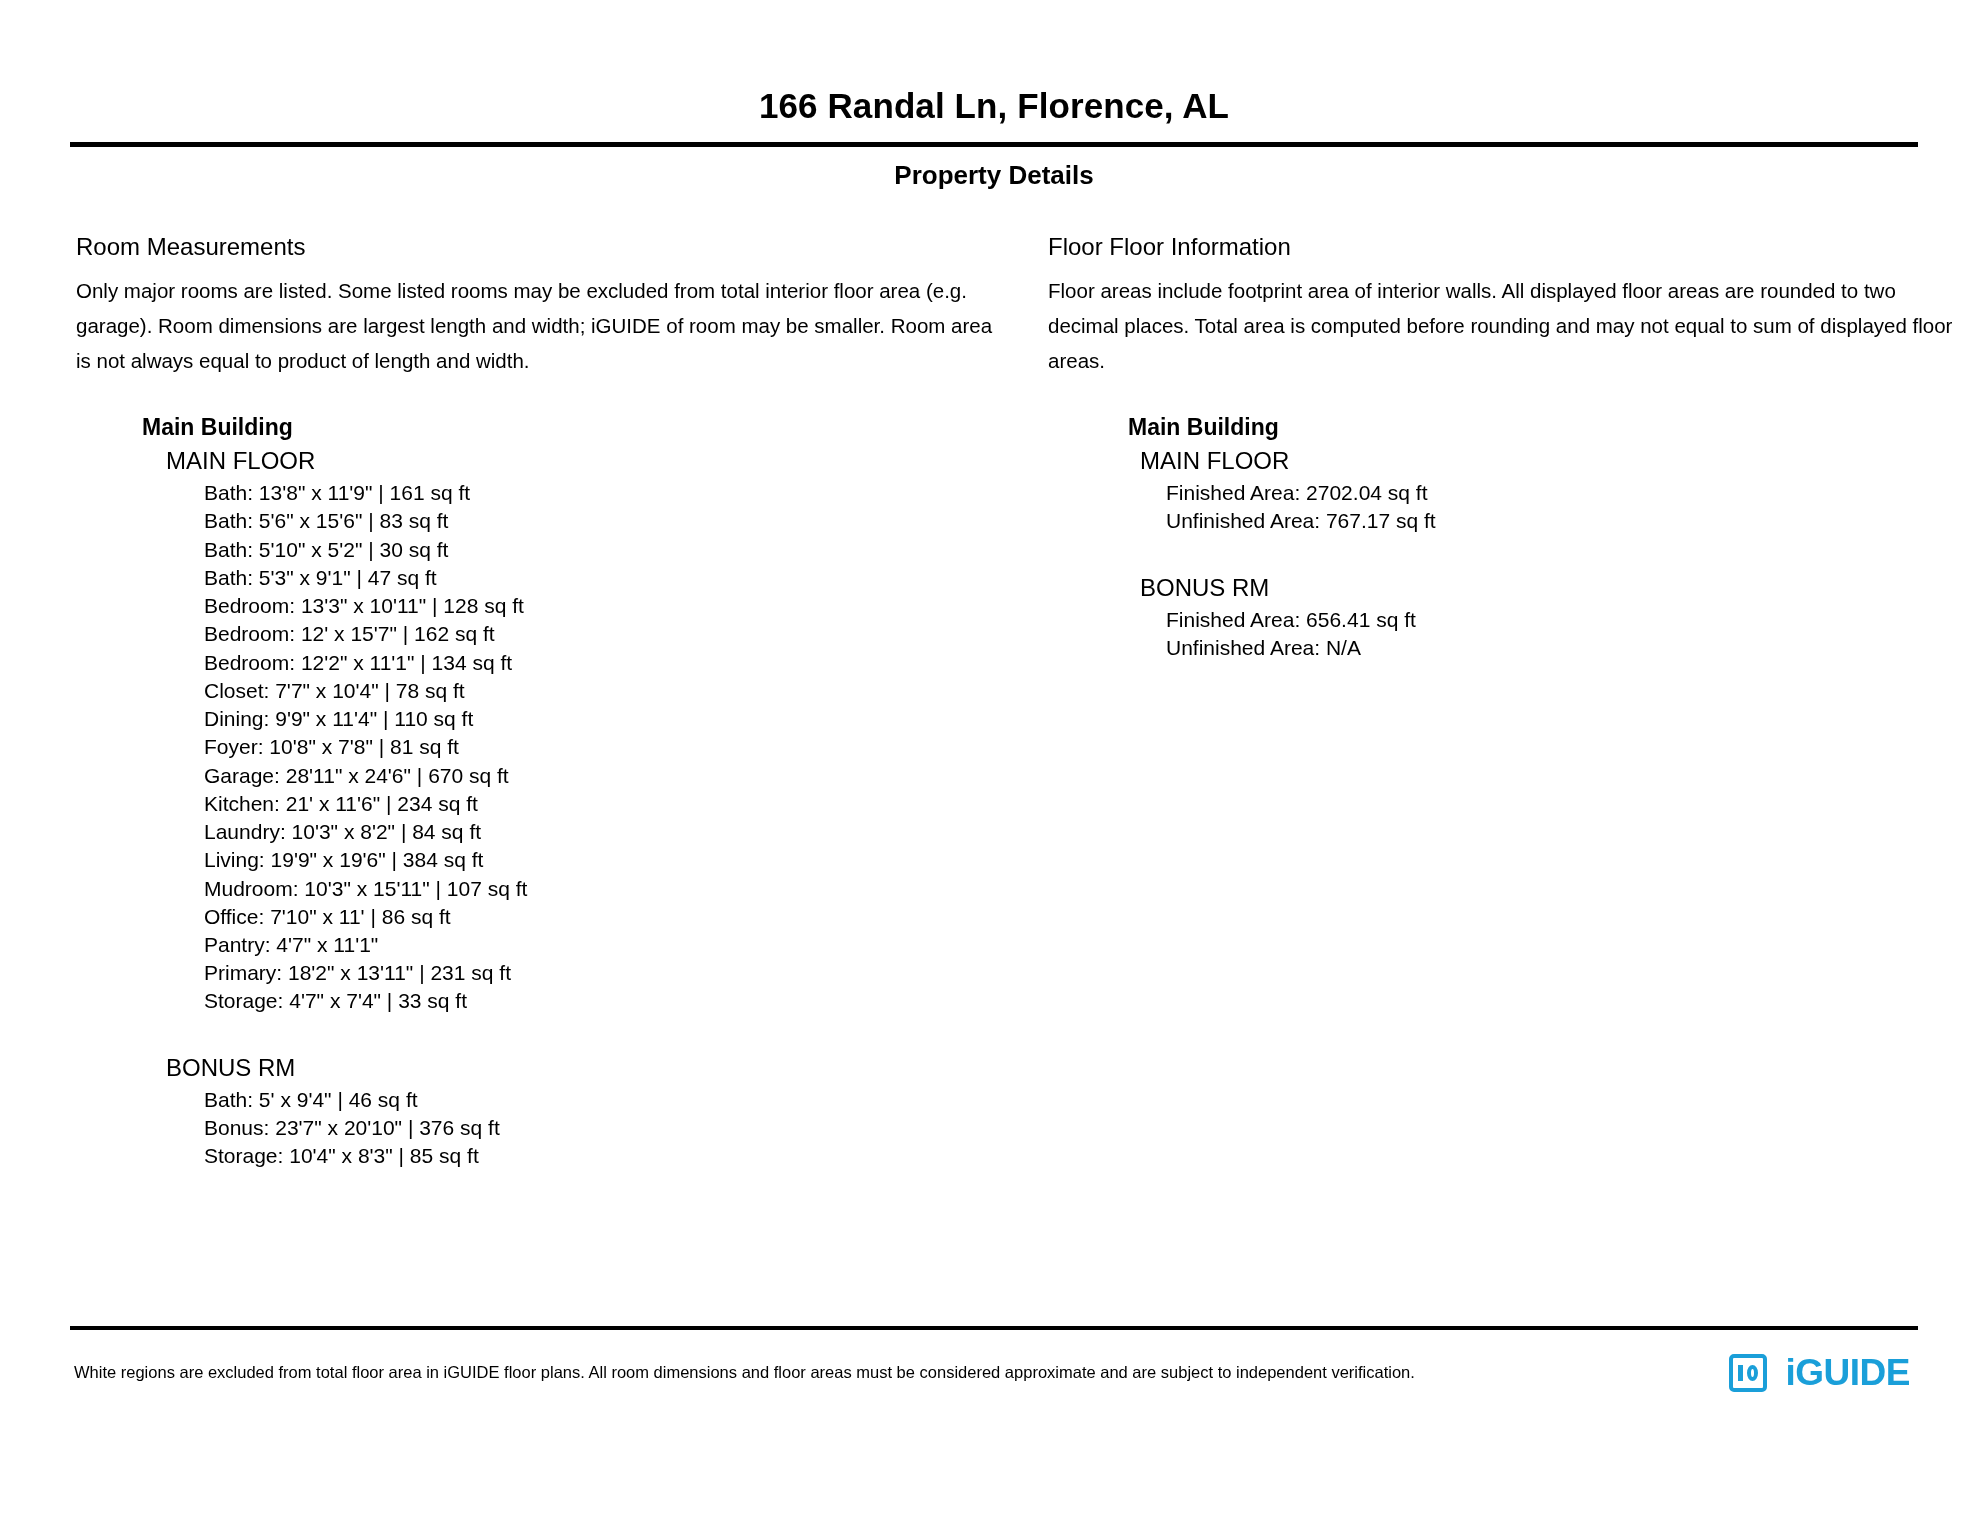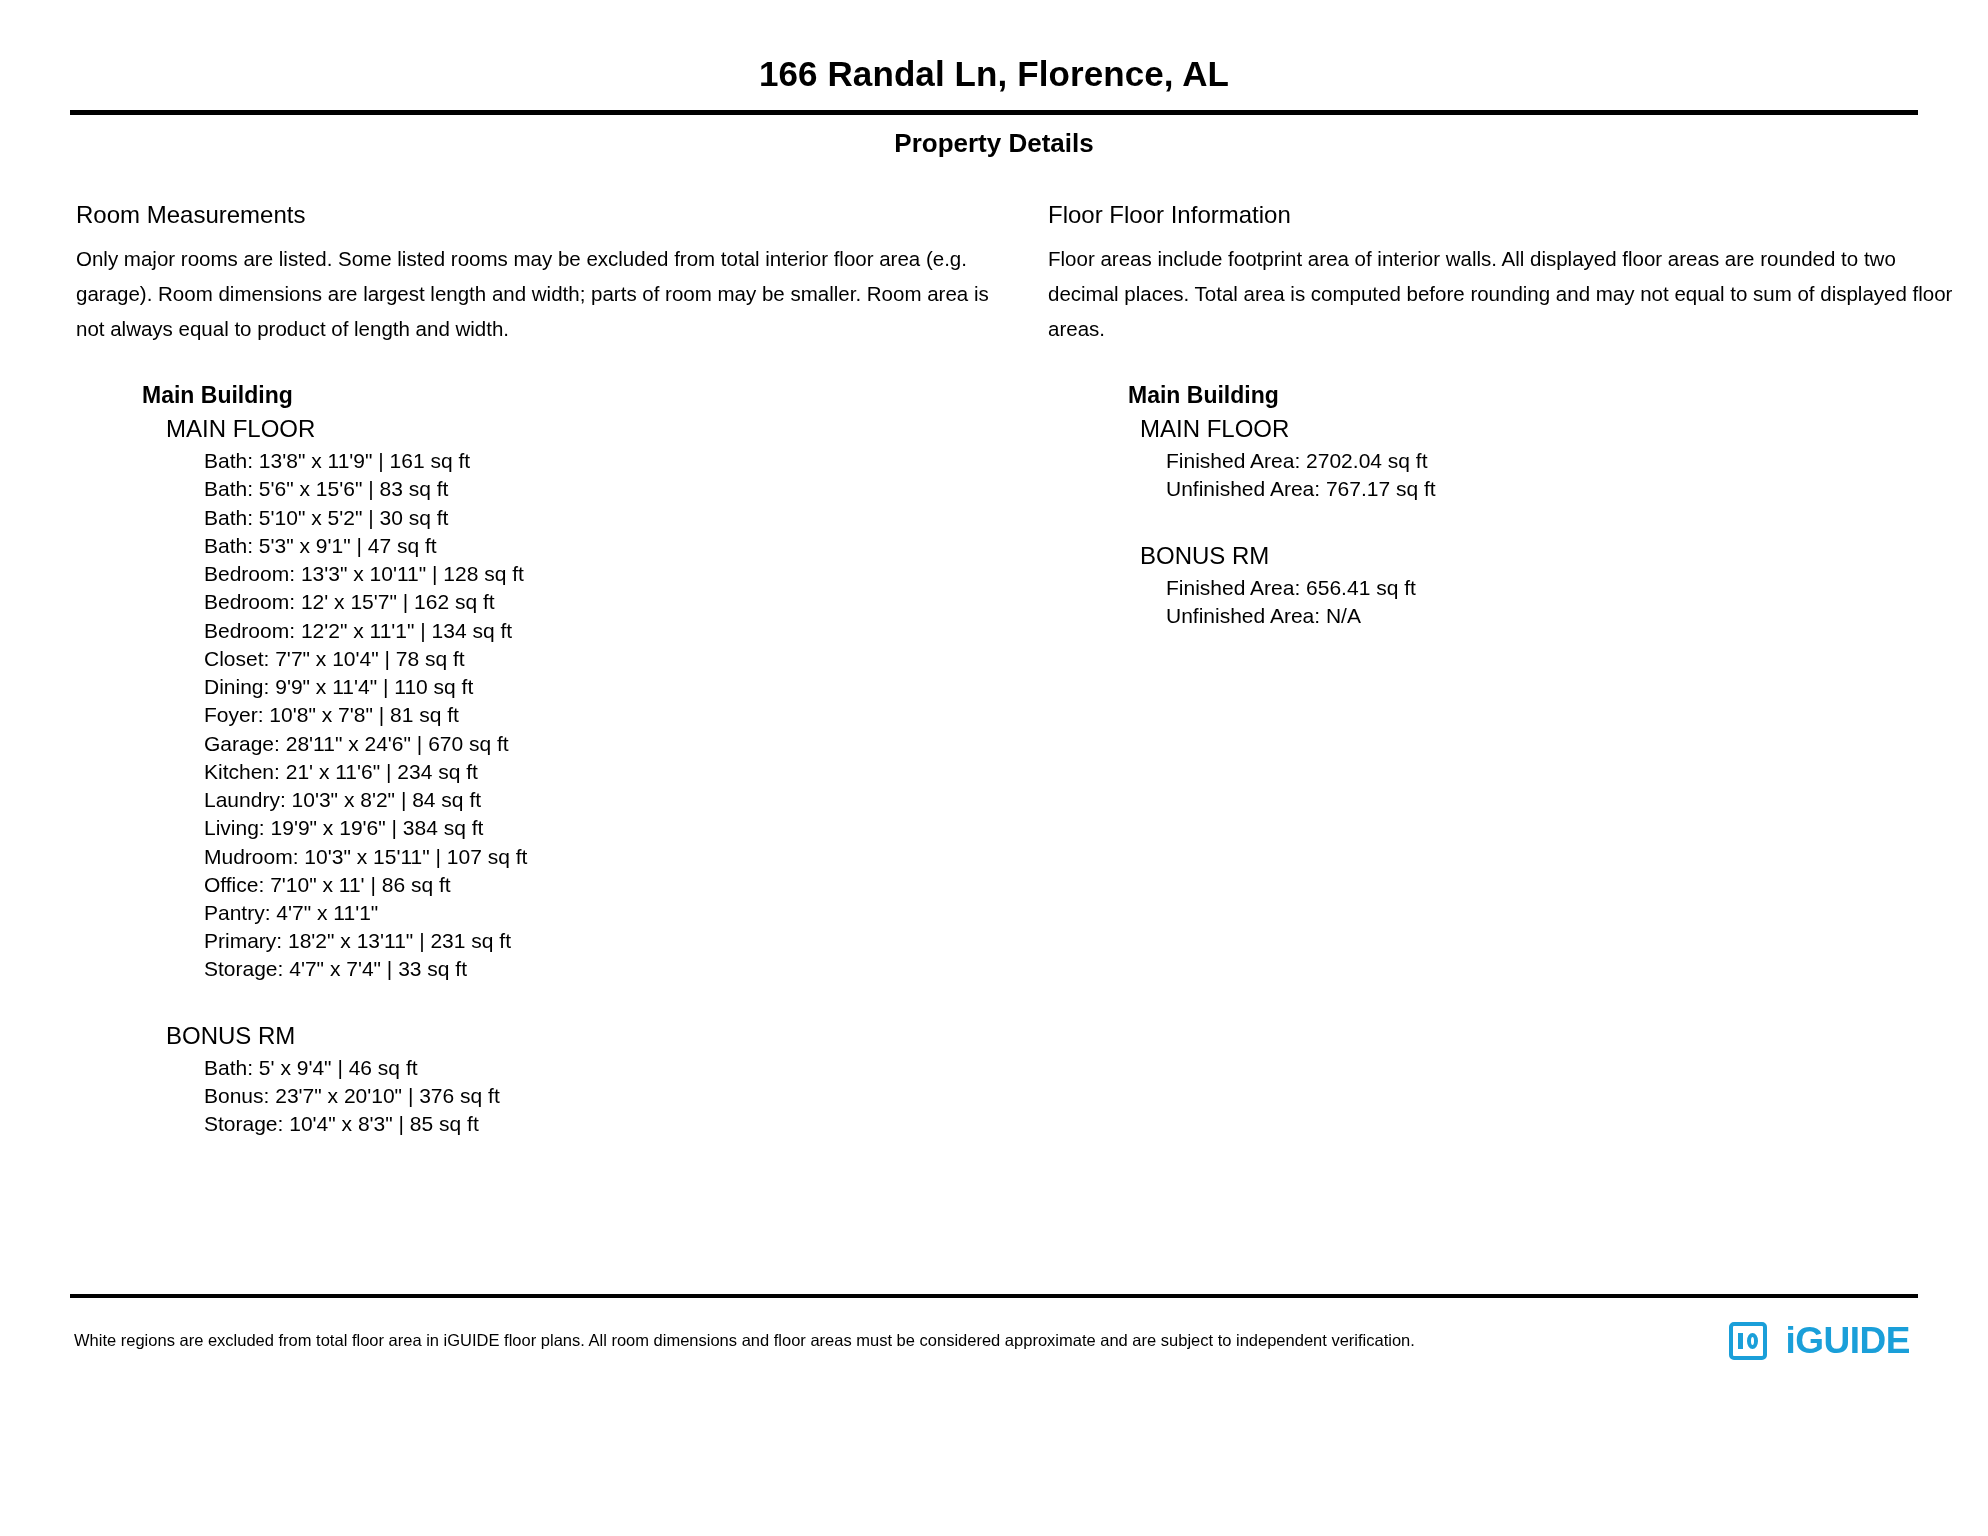--- a/index.html
+++ b/index.html
@@ -15,20 +15,21 @@
     color: #000000;
     position: relative;
     overflow: hidden;
   }
 
   .page {
     position: relative;
     width: 1988px;
     height: 1424px;
     box-sizing: border-box;
+    margin-top: 32px;
   }
 
   
   .doc-title {
     text-align: center;
     font-size: 35px;
     font-weight: bold;
     letter-spacing: 0.1px;
     padding-top: 55px;
     line-height: 1.1;
@@ -181,21 +182,21 @@
 <div class="page">
 
   <div class="doc-title">166 Randal Ln, Florence, AL</div>
   <div class="title-rule"></div>
   <div class="doc-subtitle">Property Details</div>
 
   <div class="columns">
 
     <div class="col col-left">
       <div class="section-heading">Room Measurements</div>
-      <p class="section-note">Only major rooms are listed. Some listed rooms may be excluded from total interior floor area (e.g. garage). Room dimensions are largest length and width; parts of room may be smaller. Room area is not always equal to product of length and width.</p>
+      <p class="section-note">Only major rooms are listed. Some listed rooms may be excluded from total interior floor area (e.g. garage). Room dimensions are largest length and width; iGUIDE of room may be smaller. Room area is not always equal to product of length and width.</p>
 
       <div class="building-block">
         <div class="building-name">Main Building</div>
 
         <div>
           <div class="level-name">MAIN FLOOR</div>
           <div class="entry">Bath: 13'8" x 11'9" | 161 sq ft</div>
           <div class="entry">Bath: 5'6" x 15'6" | 83 sq ft</div>
           <div class="entry">Bath: 5'10" x 5'2" | 30 sq ft</div>
           <div class="entry">Bath: 5'3" x 9'1" | 47 sq ft</div>

